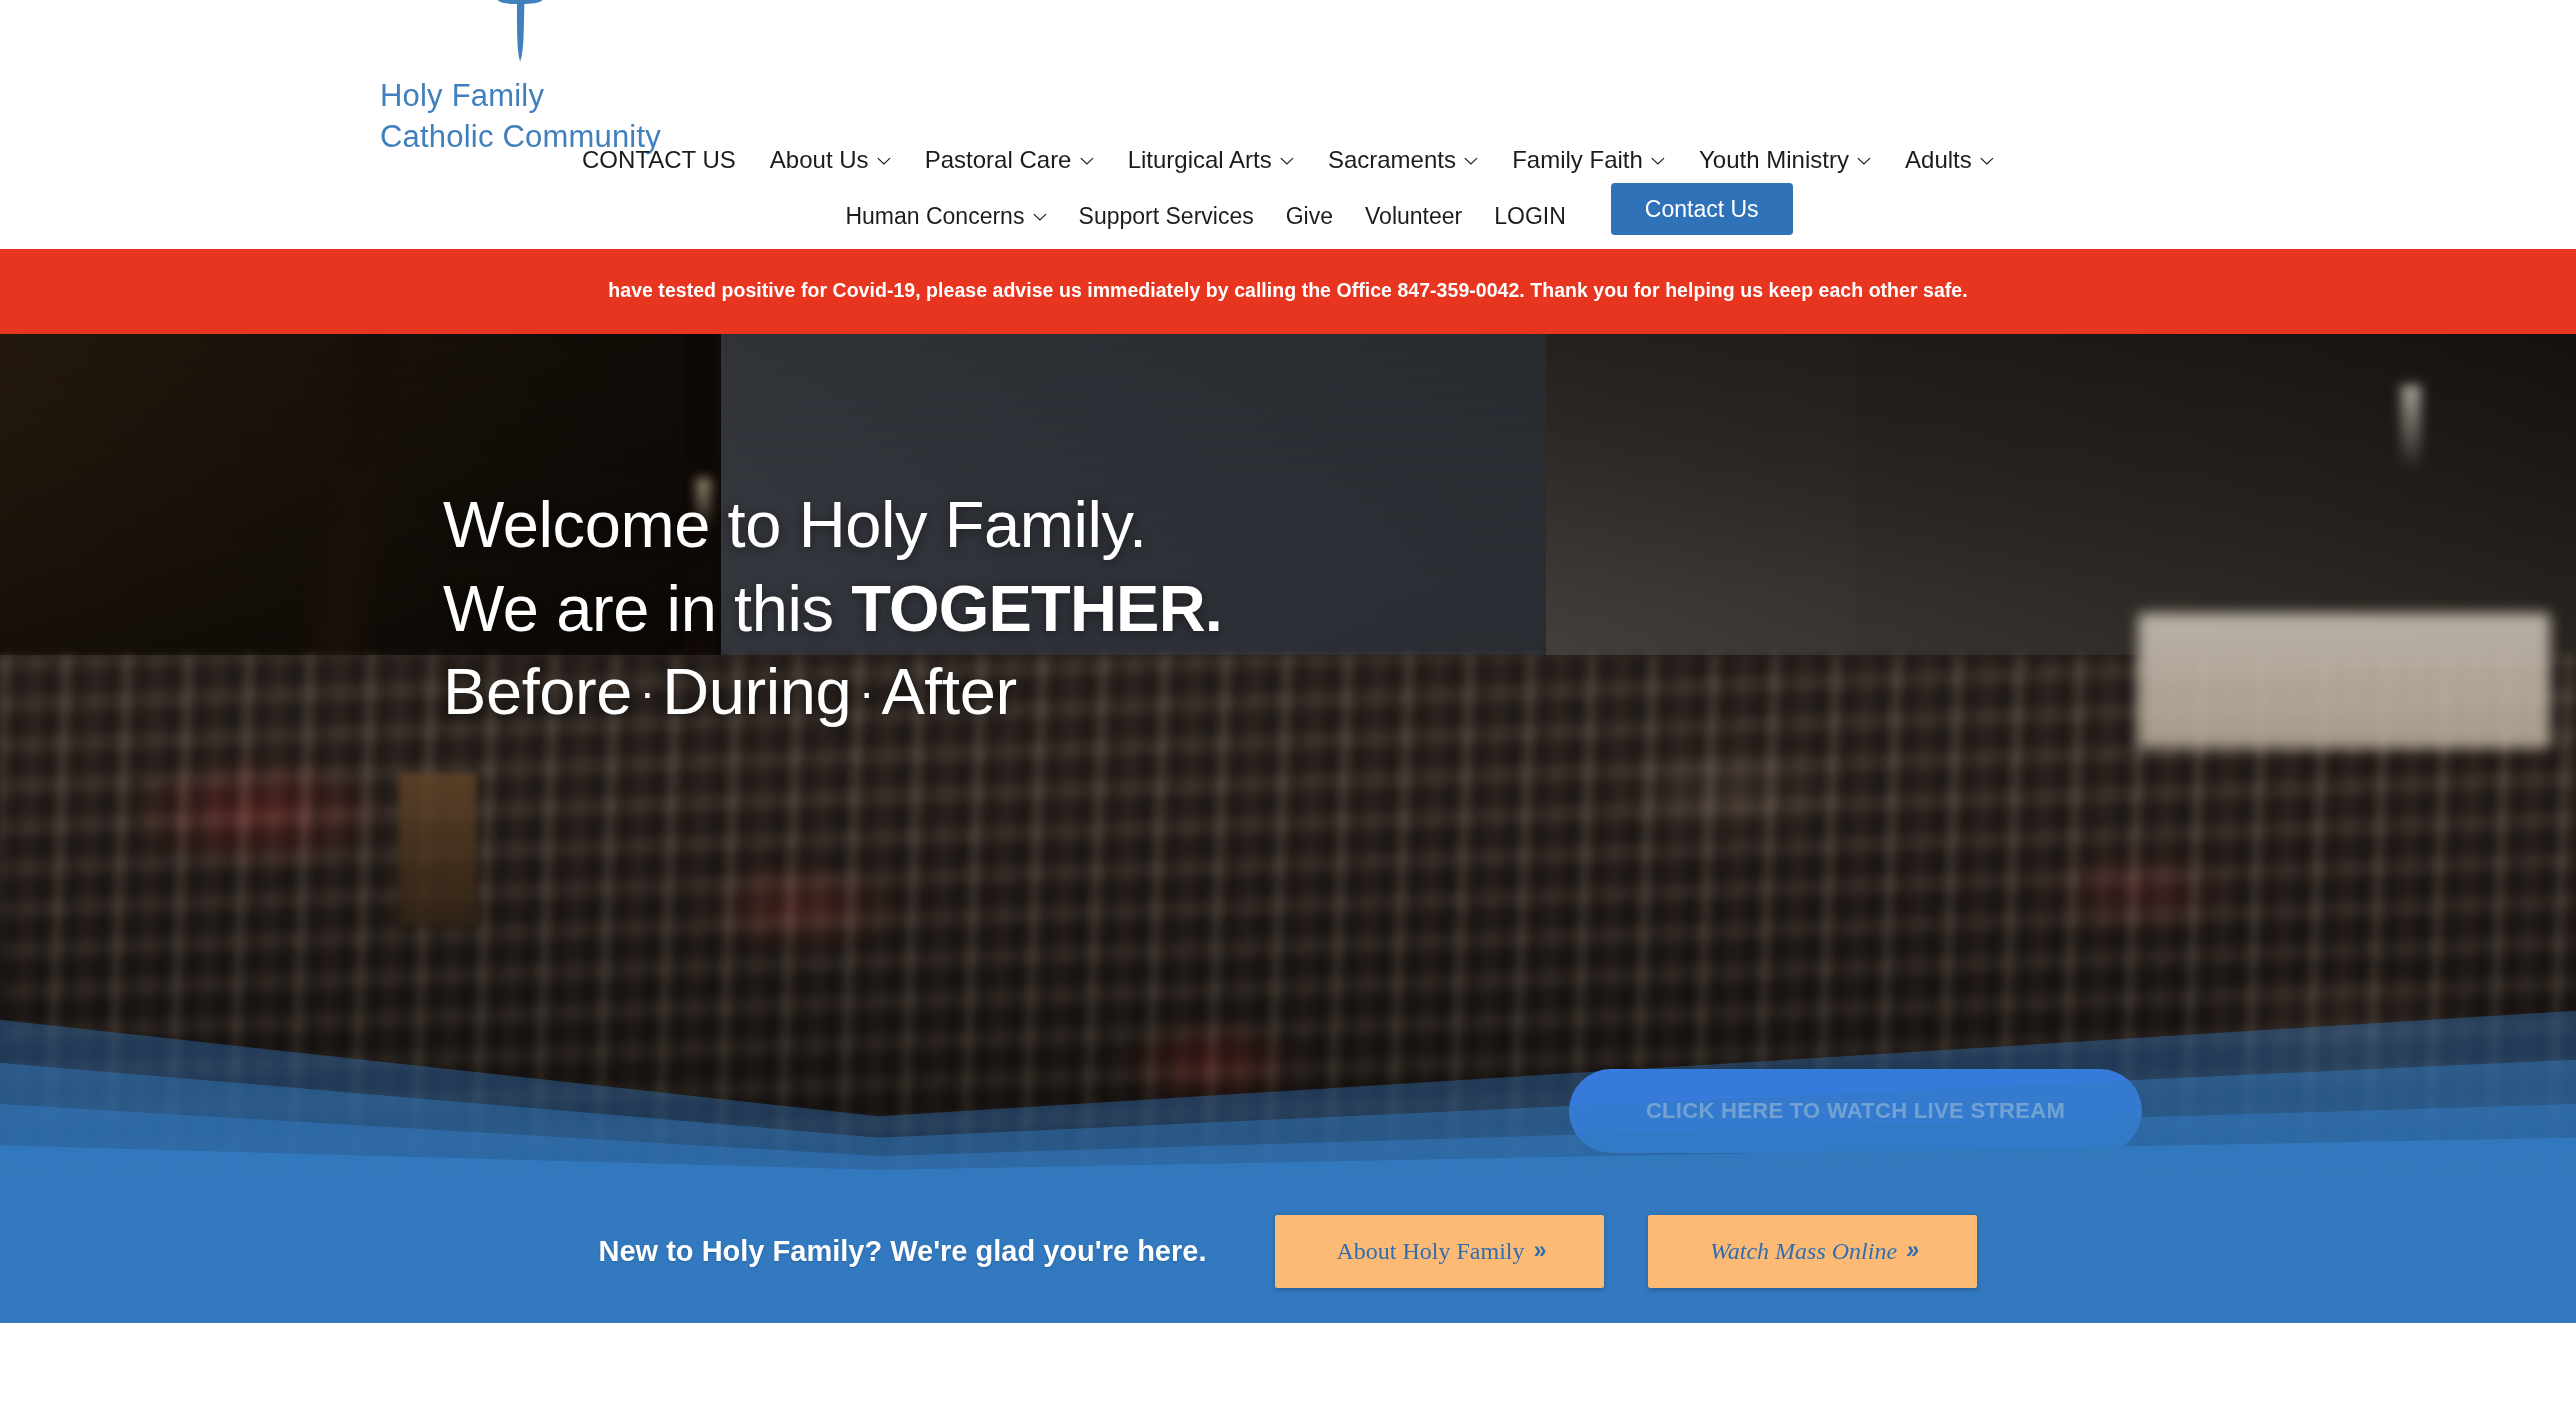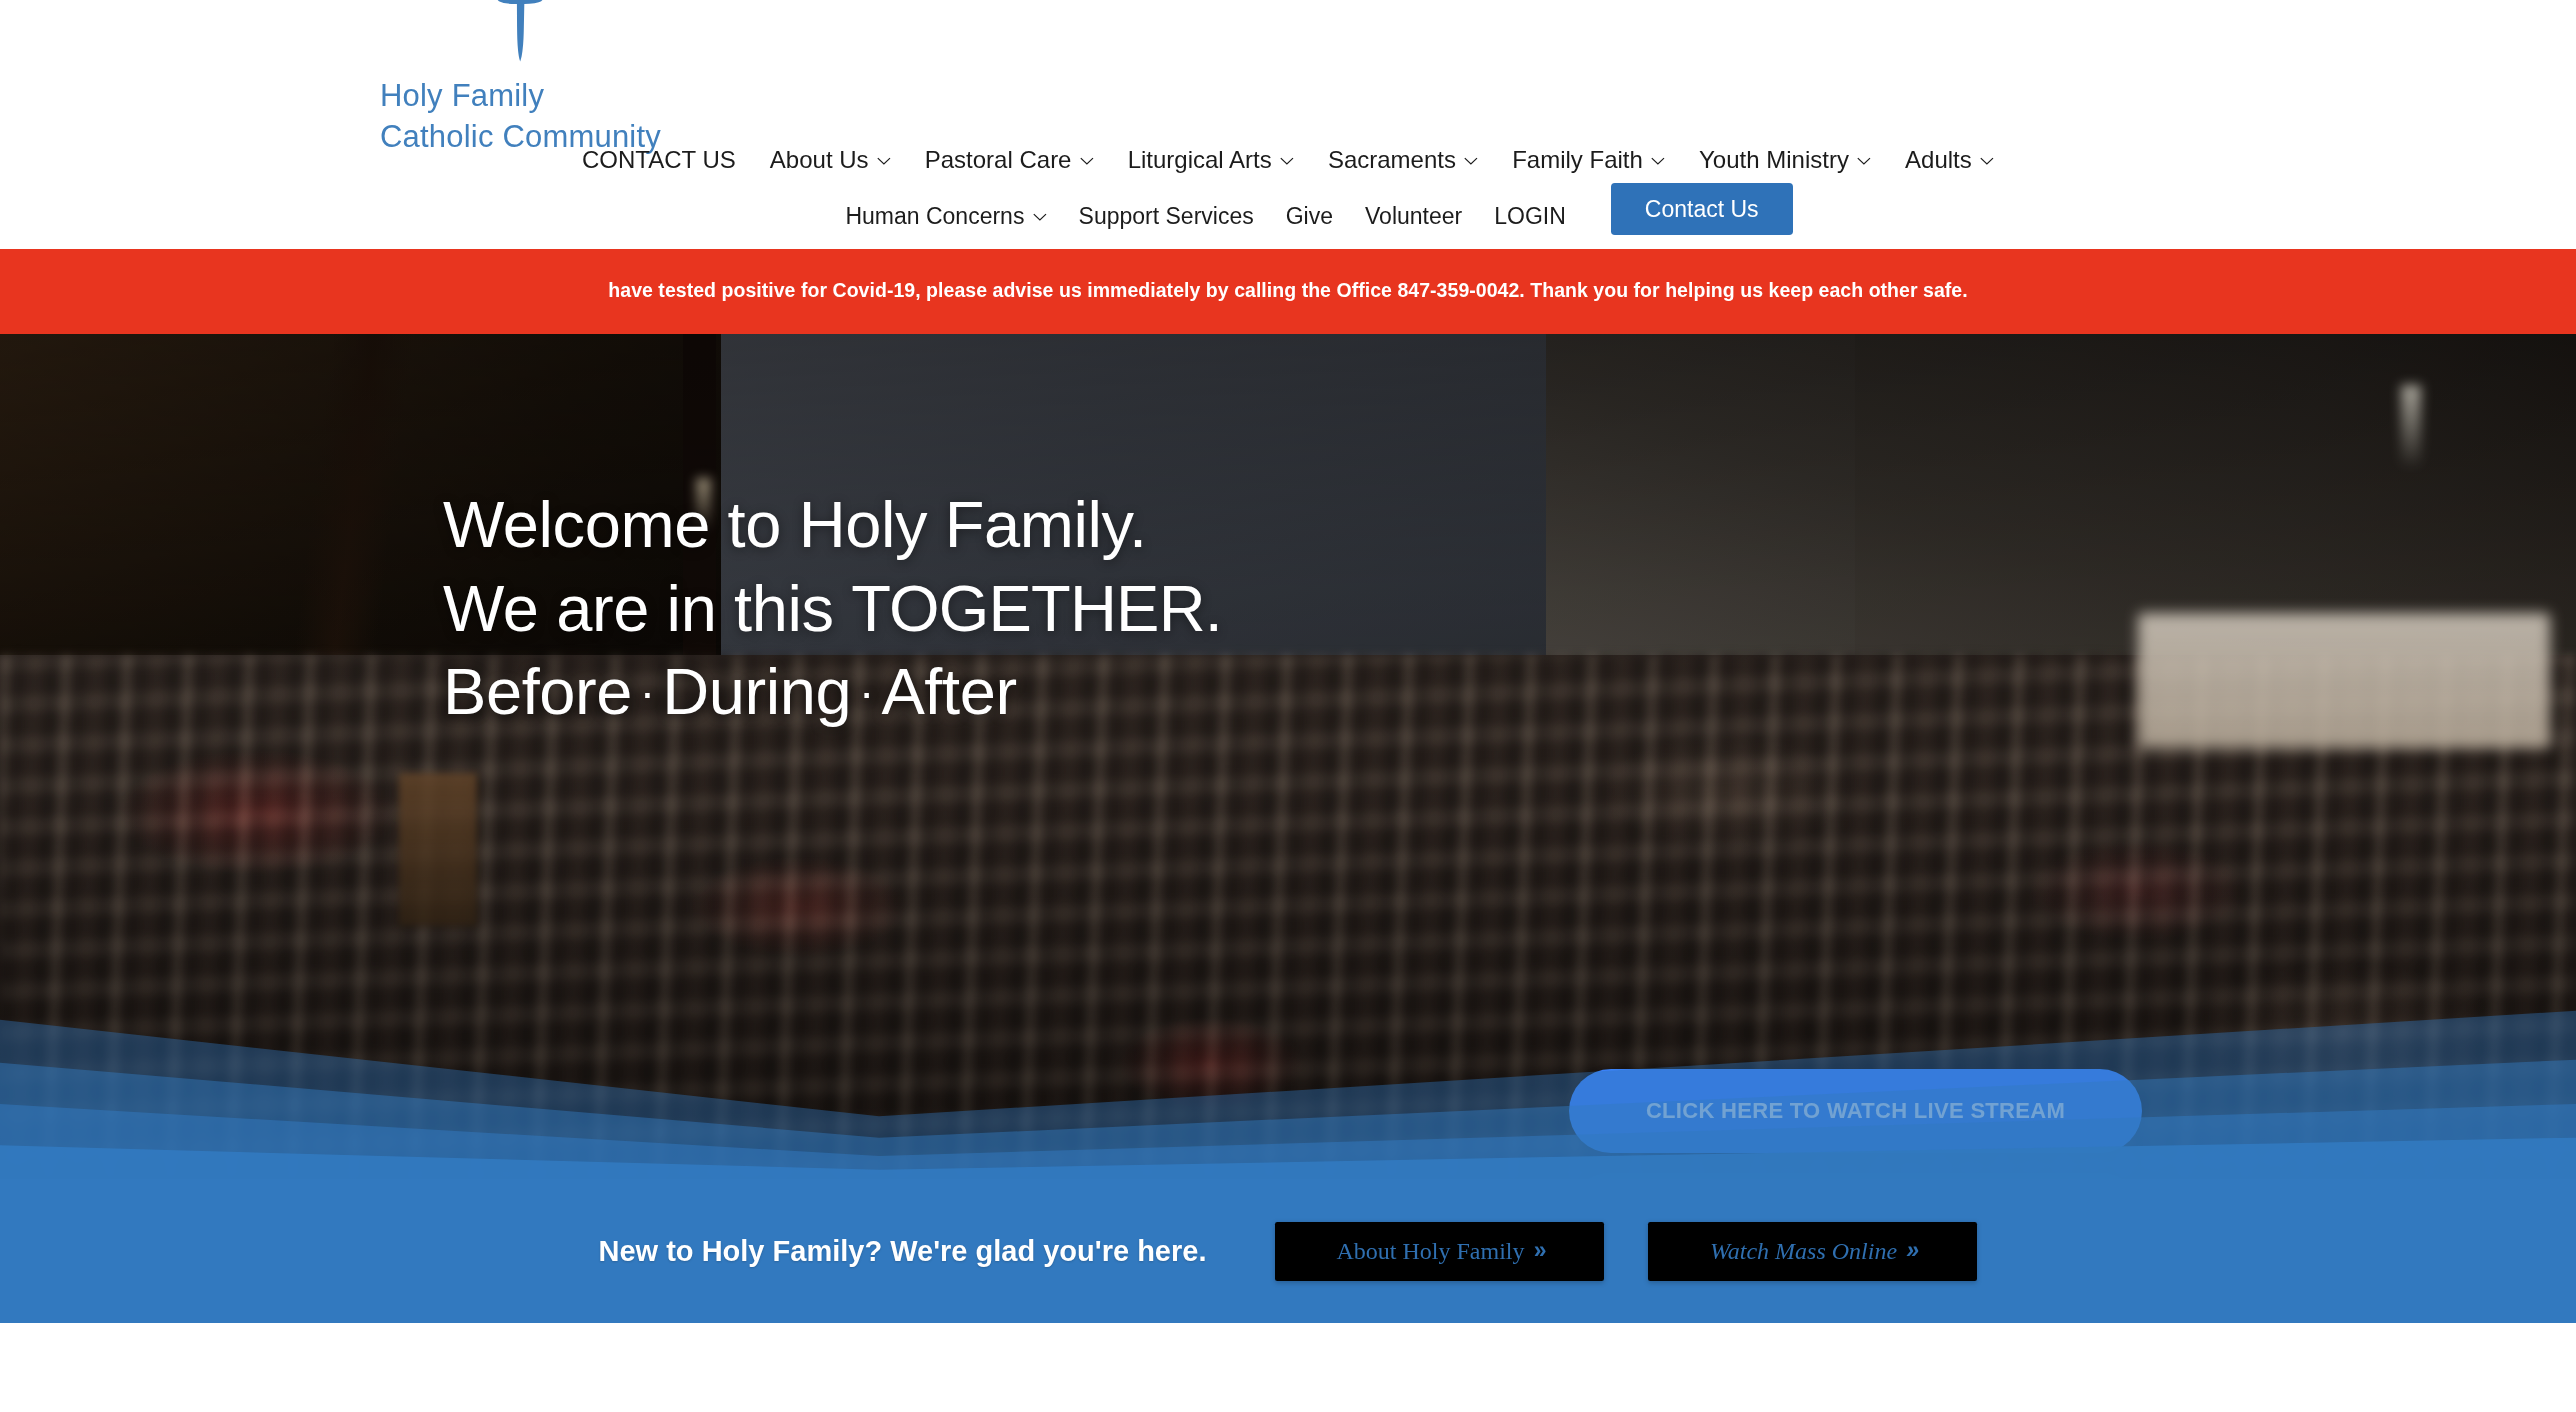--- a/index.html
+++ b/index.html
@@ -134,21 +134,21 @@
     position:relative; z-index:5; width:100%; height:100%;
   }
   .hero-head {
     position:absolute; left:443px; top:149px;
     color:#fff; letter-spacing:-0.4px;
   }
   .hl {
     font-size:65px; font-weight:300; line-height:1.285;
     white-space:nowrap; text-shadow:0 1.5px 10.7px rgba(0,0,0,.45);
   }
-  .hl b { font-weight:400; letter-spacing:-0.8px; }
+  .hl b { font-weight:700; letter-spacing:-0.8px; }
   .hl .sep { font-size:46px; position:relative; top:-6.1px; padding:0 7.6px; }
 
   .hero-btns {
     position:absolute; left:1569px; top:735px;
     display:flex; flex-direction:column; gap:20px;
   }
   .hero-btn {
     width:573px; height:84px; border-radius:42px;
     display:flex; align-items:center; justify-content:center;
     color:#fff; font-size:22px; font-weight:bold;
@@ -167,22 +167,22 @@
     width:100%; height:144px; background:#3279bf;
     display:flex; align-items:center; justify-content:center;
     gap:0; position:relative;
   }
   .bluebar-text {
     color:#fff; font-size:29px; font-weight:bold;
     margin-right:69px; white-space:nowrap;
     text-shadow:0 0.8px 2.3px rgba(0,0,0,.18);
   }
   .bb-btn {
-    background:#000000; border-radius:2.3px;
-    height:59px; min-width:329px; padding:12px 26px;
+    background:#fdba74; border-radius:2.3px;
+    height:73px; min-width:329px; padding:12px 26px;
     display:flex; align-items:center; justify-content:center; gap:9.2px;
     color:#2f6fb0; font-size:24px; cursor:pointer;
     font-family:"Liberation Serif", serif;
     box-shadow:0 1.5px 5.4px rgba(0,0,0,.22);
     margin-right:44px; white-space:nowrap;
   }
   .bb-btn:last-child { margin-right:0;font-style:italic; }
   .dchev { font-weight:bold; font-size:23px; letter-spacing:-3.1px;
     font-family:"Liberation Sans", sans-serif; position:relative; top:-0.8px; }
 </style>

